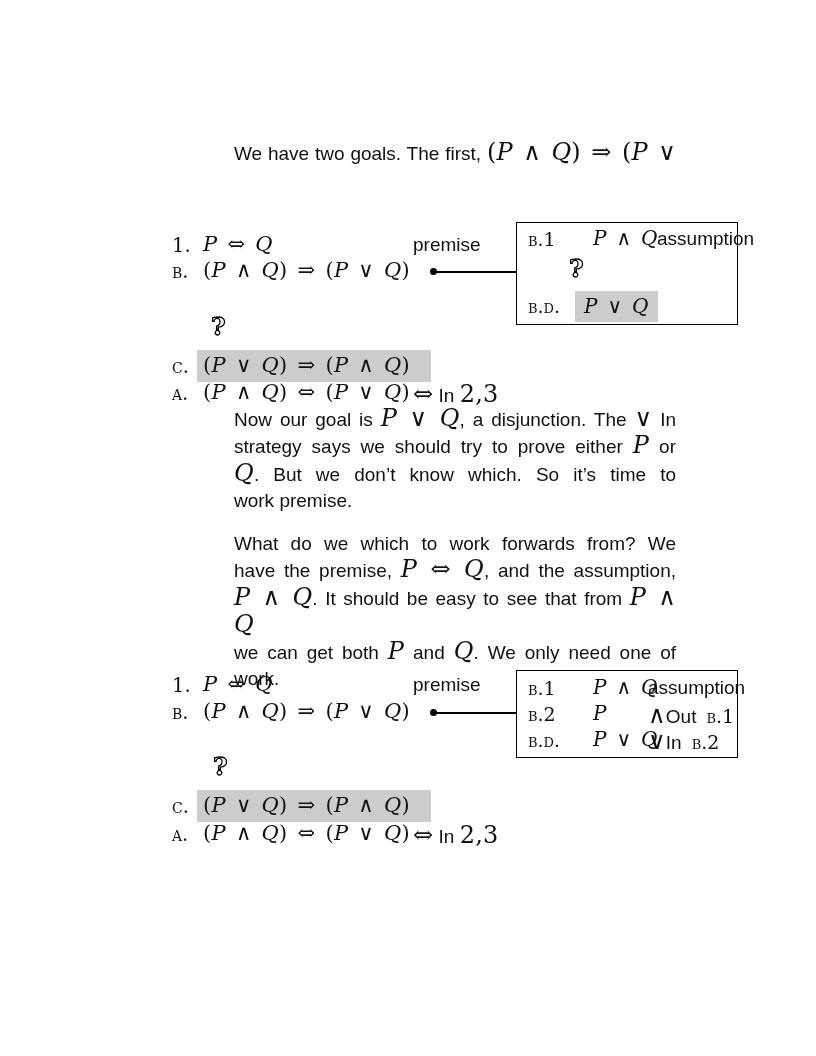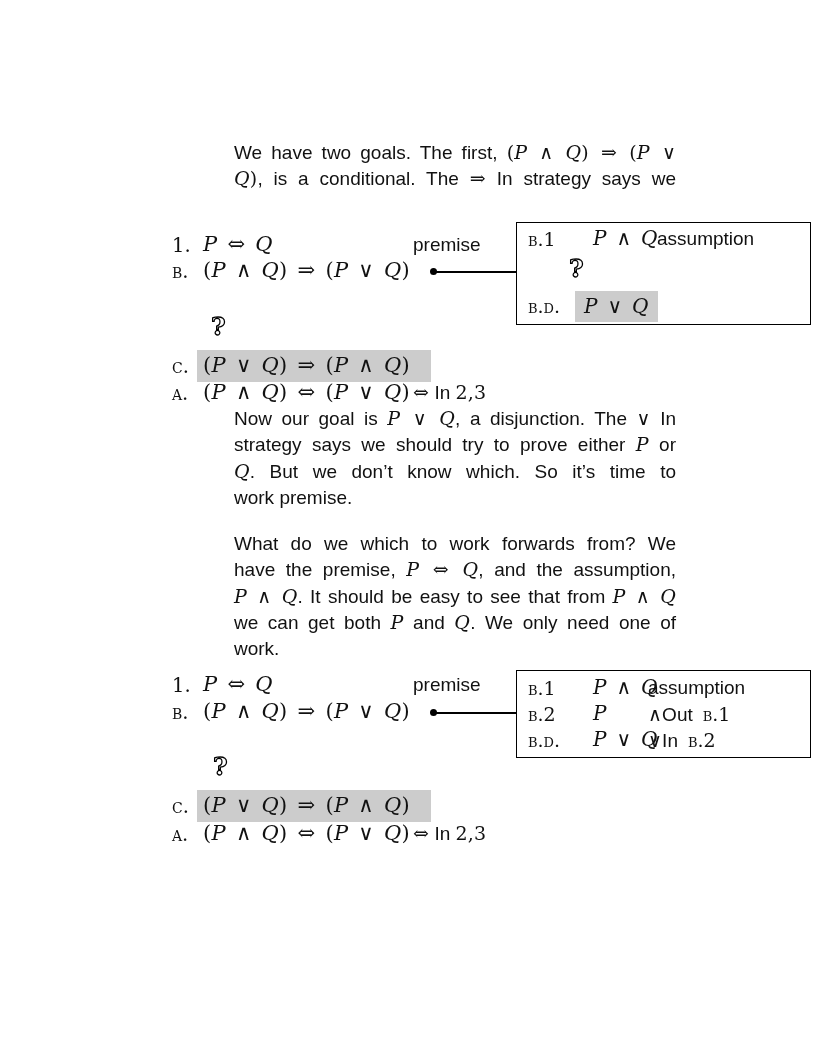--- a/index.html
+++ b/index.html
@@ -5,39 +5,39 @@
   html,body{margin:0;padding:0;background:#ffffff;}
   .page{position:relative;width:816px;height:1056px;background:#fff;overflow:hidden;
         font-family:"Liberation Sans","DejaVu Sans",sans-serif;color:#111;}
 
   
   .para{position:absolute;left:234px;width:442px;font-size:19px;line-height:26.3px;}
   .ln{text-align:justify;text-align-last:justify;white-space:normal;}
   .ln.last{text-align-last:left;}
 
   
-  .mx{font-family:"DejaVu Serif","DejaVu Sans",serif;font-size:19px;line-height:1;
+  .mx{font-family:"DejaVu Serif","DejaVu Sans",serif;font-size:24px;line-height:1;
       word-spacing:2px;letter-spacing:0.2px;}
   .mx i,.frm i,.bfrm i{font-style:italic;}
 
   
   .row{position:absolute;left:172px;width:600px;height:28px;}
   .lab{position:absolute;left:0;top:2px;font-family:"DejaVu Serif",serif;
        font-variant:small-caps;font-size:19.5px;}
   .frm{position:absolute;left:31px;top:0;font-family:"DejaVu Serif","DejaVu Sans",serif;
        font-size:21px;word-spacing:3px;letter-spacing:0.3px;white-space:nowrap;}
   .frm.hl{background:var(--hl,#ccc);padding:3px 21px 5px 6px;margin-left:-6px;margin-top:-3px;}
   .jst{position:absolute;left:241px;top:2px;font-size:19px;white-space:nowrap;}
 
   
   .dot{position:absolute;width:7px;height:7px;border-radius:50%;background:#000;}
   .cline{position:absolute;width:83px;height:2px;background:#000;}
 
   
-  .sbox{position:absolute;left:516px;width:295px;border:1.5px solid #000;
+  .sbox{position:absolute;left:516px;width:222px;border:1.5px solid #000;
         box-sizing:border-box;background:#fff;}
   .brow{position:absolute;left:0;right:0;height:26px;font-size:19.5px;}
   .blab{position:absolute;left:11px;top:2px;font-family:"DejaVu Serif",serif;
         font-variant:small-caps;font-size:19px;white-space:nowrap;}
   .bfrm{position:absolute;left:76px;top:0;font-family:"DejaVu Serif","DejaVu Sans",serif;
         font-size:20px;word-spacing:3px;letter-spacing:0.3px;white-space:nowrap;}
   .bfrm.hl2{left:67px;background:var(--hl,#ccc);padding:3px 9px 4px 9px;margin-left:-9px;margin-top:-2px;}
   .bjst{position:absolute;top:2px;font-size:19px;white-space:nowrap;}
   .b1j{left:140px;} .b2j{left:131px;}
   .bref{font-family:"DejaVu Serif",serif;font-variant:small-caps;font-size:19px;margin-left:10px;}
@@ -46,21 +46,20 @@
   .qm{position:absolute;font-family:"DejaVu Serif",serif;font-size:25px;font-weight:700;
       color:#fff;-webkit-text-stroke:1.3px #000;line-height:1;}
 </style>
 </head>
 <body>
 
 <div class="page" style="color: rgb(17, 17, 17); background: rgb(255, 255, 255);">
 
   <div class="para" style="top:140px">
     <div class="ln">We have two goals.  The first, <span class="mx">(<i>P</i> ∧ <i>Q</i>) ⇒ (<i>P</i> ∨</span></div>
-    <div class="ln"><span class="mx"><i>Q</i>)</span>, is a conditional.  The <span class="mx">⇒</span> In strategy says we</div>
   </div>
 
   <div class="row" style="top:232px">
     <span class="lab">1.</span>
     <span class="frm"><i>P</i> ⇔ <i>Q</i></span>
     <span class="jst">premise</span>
   </div>
   <div class="row" style="top:258px">
     <span class="lab">b.</span>
     <span class="frm">(<i>P</i> ∧ <i>Q</i>) ⇒ (<i>P</i> ∨ <i>Q</i>)</span>

